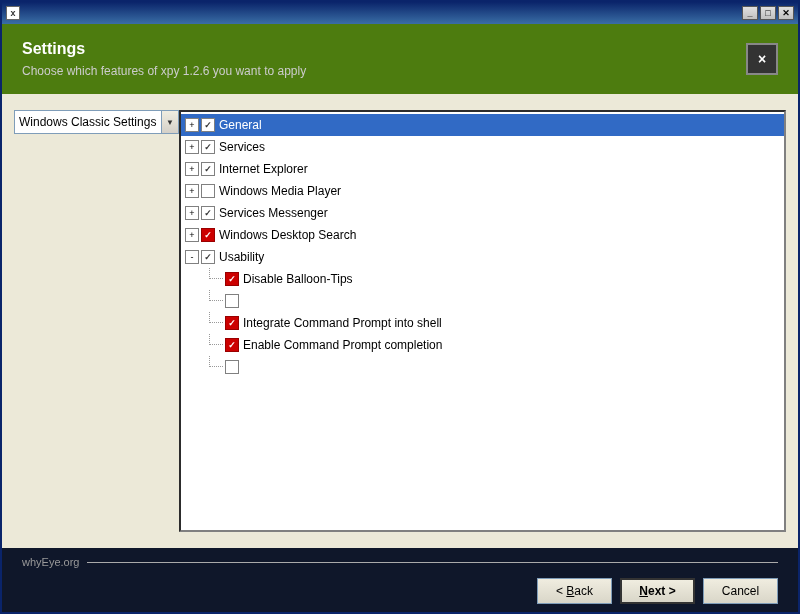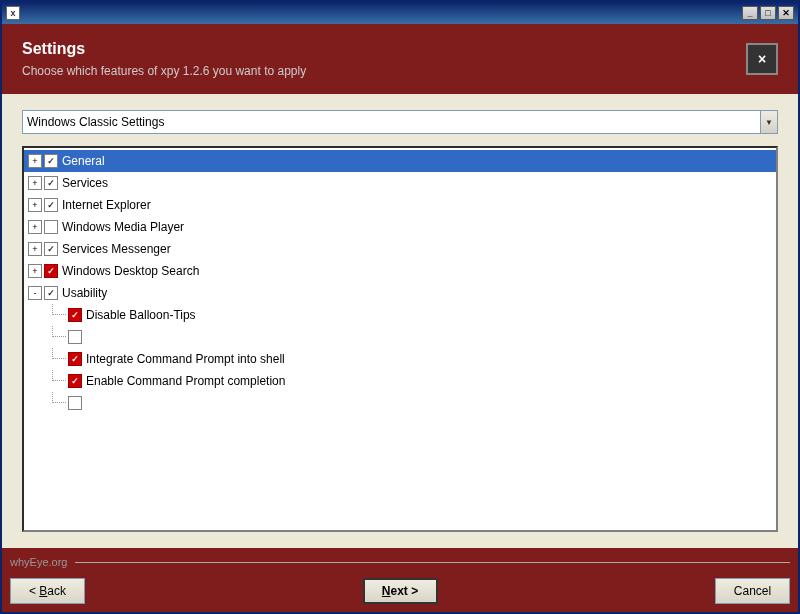--- a/index.html
+++ b/index.html
@@ -64,21 +64,21 @@
       display: flex;
       align-items: center;
       justify-content: center;
       font-size: 9px;
       font-weight: bold;
       color: #000;
     }
 
     
     .header-section {
-      background: #7f1d1d;
+      background: #4d7c0f;
       padding: 16px 20px;
       display: flex;
       align-items: center;
       justify-content: space-between;
       flex-shrink: 0;
     }
     .header-text { color: white; }
     .header-title {
       font-size: 16px;
       font-weight: bold;
@@ -98,23 +98,23 @@
       align-items: center;
       justify-content: center;
       color: white;
       font-size: 14px;
       font-weight: bold;
     }
 
     
     .main-content {
       flex: 1;
-      padding: 16px 20px;
-      display: flex;
-      flex-direction: column;
+      padding: 16px 12px;
+      display: flex;
+      flex-direction: row;
       background: #ece9d8;
     }
 
     
     .dropdown-container {
       margin-bottom: 12px;
     }
     .dropdown-wrapper {
       position: relative;
       display: flex;
@@ -238,44 +238,44 @@
       border: 1px solid #808080;
     }
     .tree-container::-webkit-scrollbar-button {
       background: #d4d0c8;
       border: 1px solid #808080;
       height: 16px;
     }
 
     
     .bottom-section {
-      padding: 8px 8px 8px;
-      background: #7f1d1d;
+      padding: 8px 20px 8px;
+      background: #0f172a;
       flex-shrink: 0;
     }
     .watermark-line {
       display: flex;
       align-items: center;
       margin-bottom: 10px;
     }
     .watermark-text {
       font-size: 11px;
       color: #999;
       margin-right: 8px;
     }
     .watermark-line-hr {
       flex: 1;
       border: none;
       border-top: 1px solid #aaa;
     }
 
     .button-row {
       display: flex;
-      justify-content: space-between;
-      gap: 18px;
+      justify-content: flex-end;
+      gap: 8px;
     }
     .btn {
       min-width: 75px;
       height: 26px;
       padding: 0 12px;
       background: linear-gradient(to bottom, #f0ede0, #d9d6c8);
       border: 1px solid #7f9db9;
       font-family: inherit;
       font-size: 12px;
       cursor: pointer;

